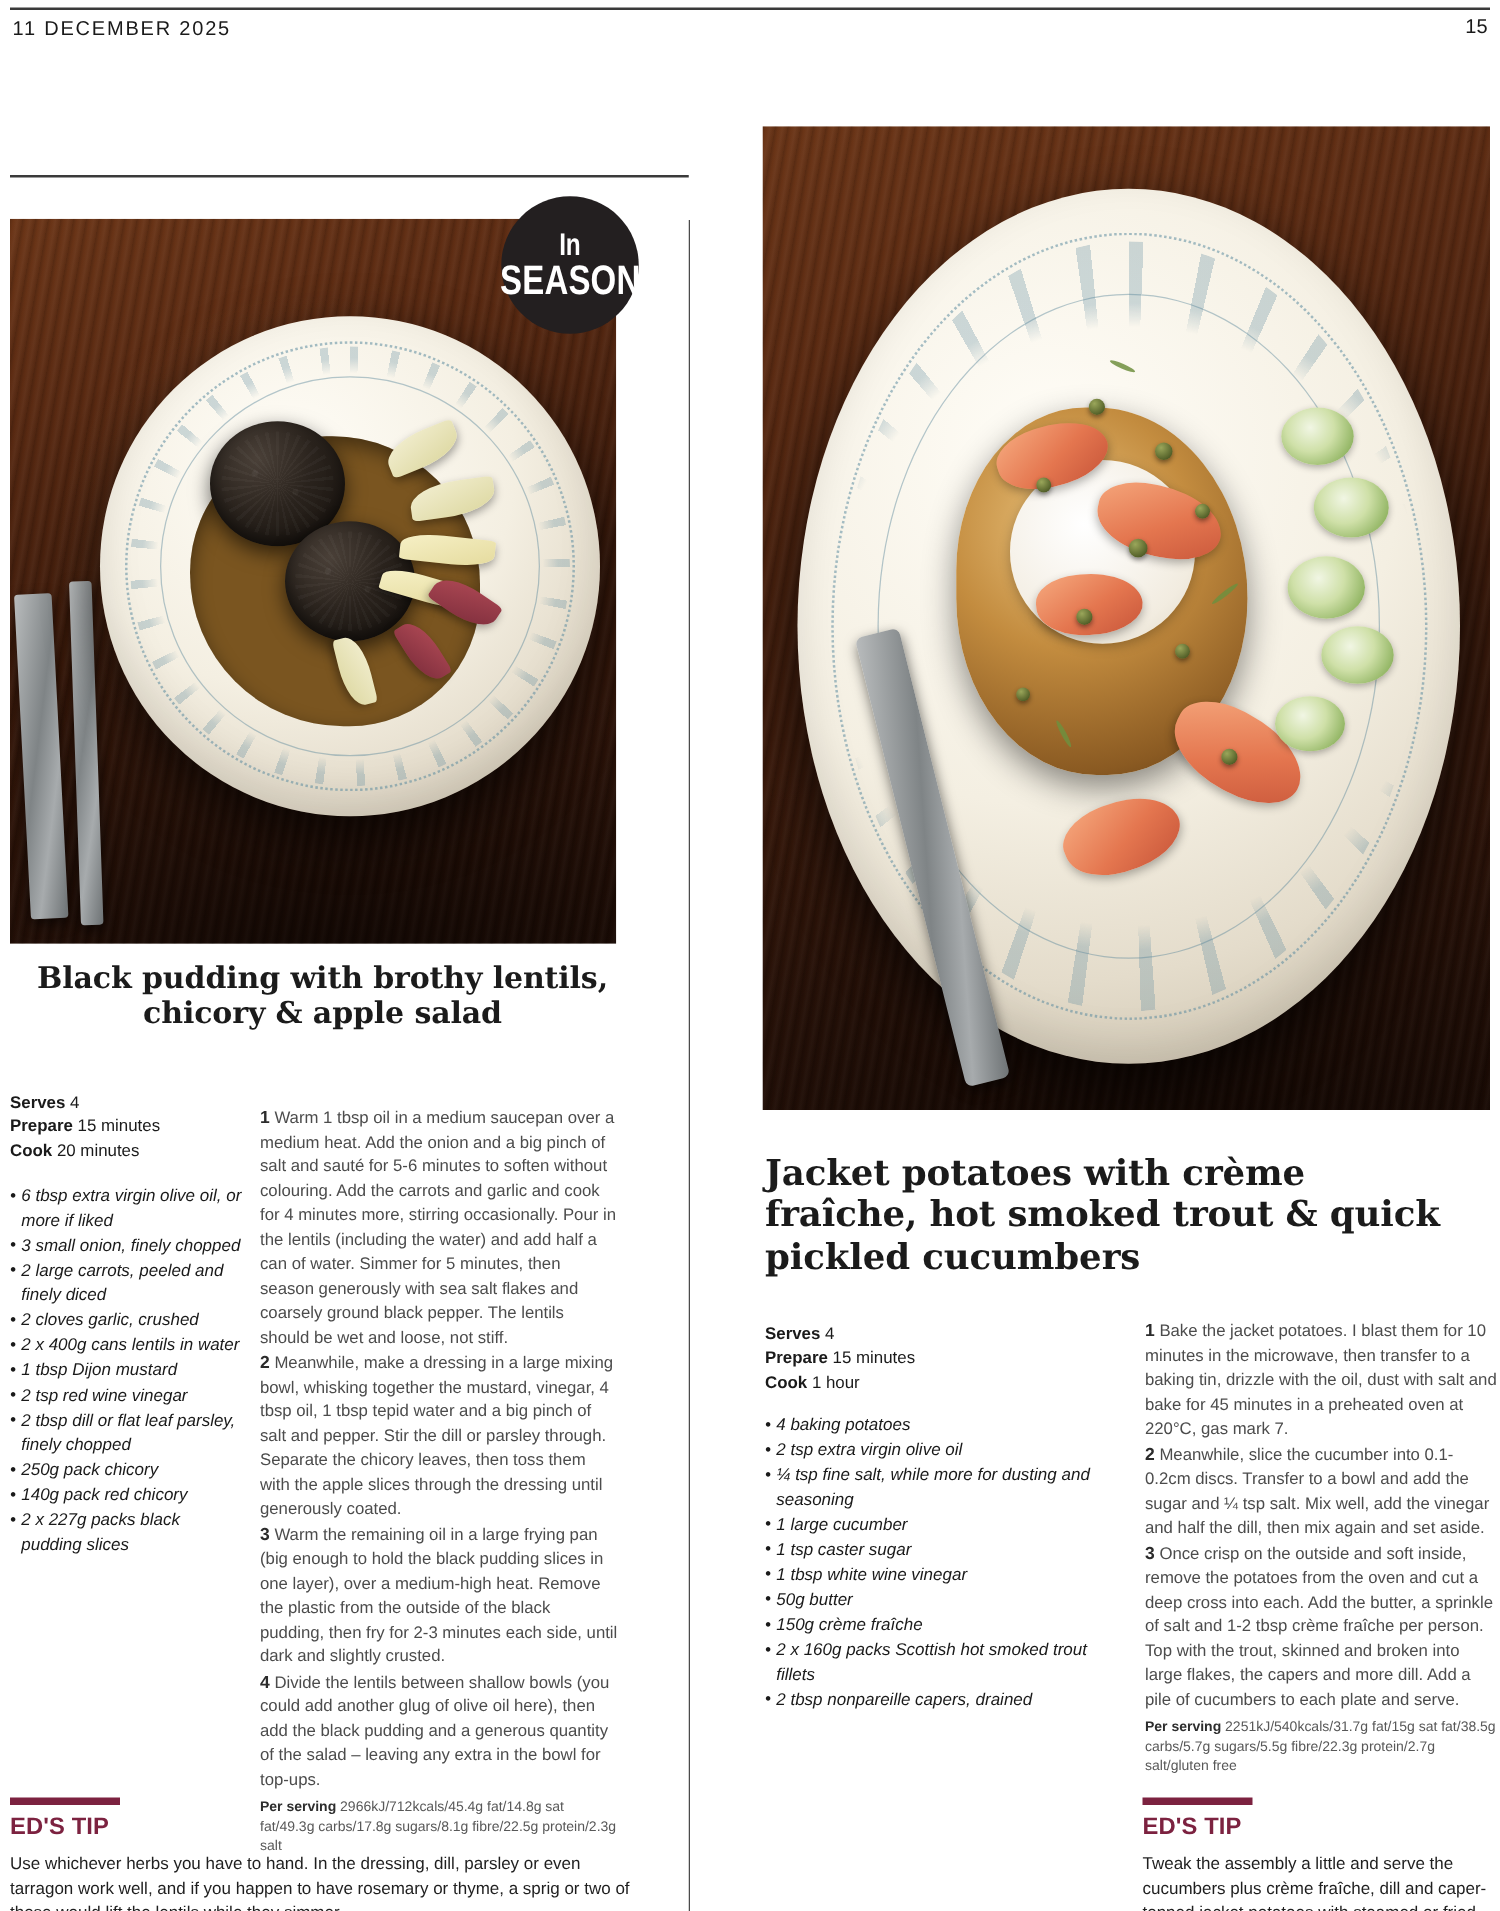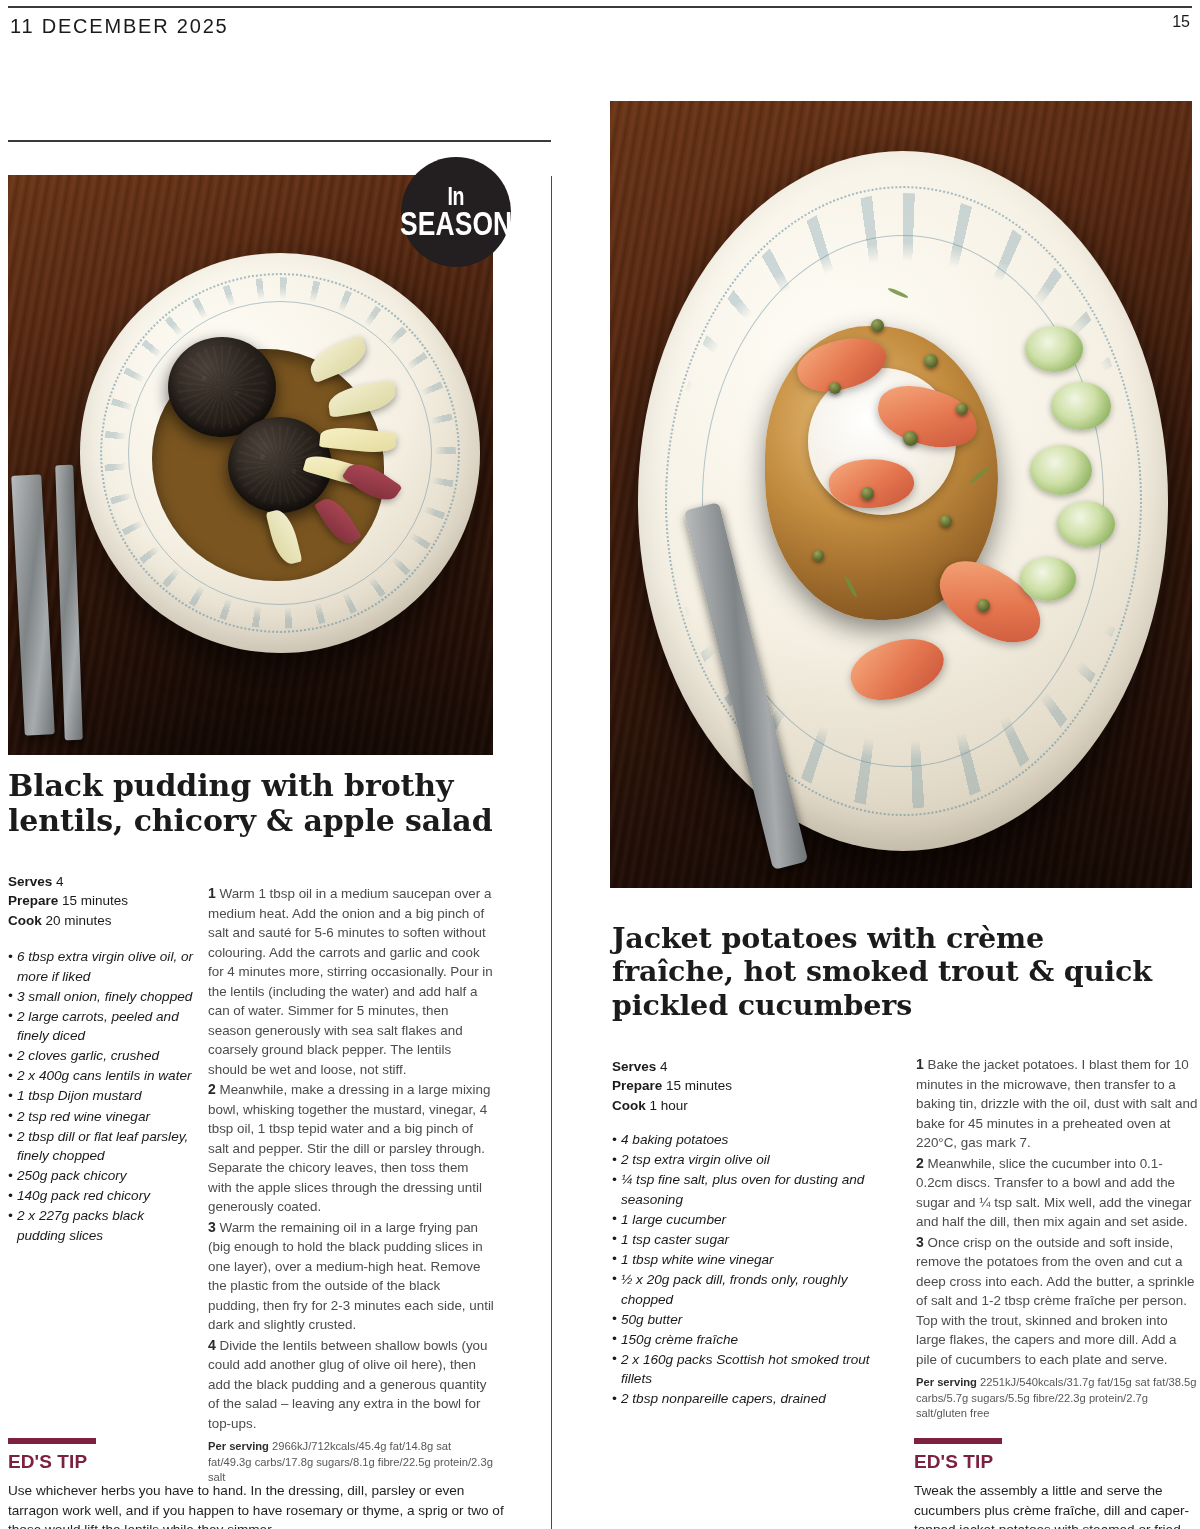--- a/index.html
+++ b/index.html
@@ -23,21 +23,21 @@
     height: 30px;
   }
   .page-head .rule-top {
     position: absolute;
     left: 0; right: 0; top: 0;
     border-top: 2px solid #3a3a3a;
   }
   .issue-date {
     position: absolute;
     left: 2px; top: 9px;
-    font-size: 20px;
+    font-size: 16px;
     letter-spacing: 0.09em;
     color: #1a1a1a;
   }
   .folio {
     position: absolute;
     right: 2px; top: 7px;
     font-size: 16px;
     color: #1a1a1a;
   }
 
@@ -263,21 +263,22 @@
     font-family: "DejaVu Serif", "Liberation Serif", serif;
     font-weight: 700;
     color: #1b1b1b;
     line-height: 1.17;
     letter-spacing: -0.004em;
   }
   #recipe1-title {
     left: 8px;
     top: 768px;
     width: 500px;
-    font-size: 30px;
+    font-size: 24px;
+    text-align: center;
   }
   #recipe2-title {
     left: 612px;
     top: 922px;
     width: 560px;
     font-size: 28.5px;
   }
 
   .meta {
     position: absolute;
@@ -480,25 +481,24 @@
        <span>4</span></div>
   <div><b>Prepare</b>
        <span>15 minutes</span></div>
   <div><b>Cook</b>
        <span>1 hour</span></div>
 </div>
 
 <ul class="ing-list" id="recipe2-ingredients" style="left:612px; top:1130px; width:290px;">
     <li>4 baking potatoes</li>
     <li>2 tsp extra virgin olive oil</li>
-    <li>¼ tsp fine salt, plus oven for dusting and seasoning</li>
+    <li>¼ tsp fine salt, while more for dusting and seasoning</li>
     <li>1 large cucumber</li>
     <li>1 tsp caster sugar</li>
     <li>1 tbsp white wine vinegar</li>
-    <li>½ x 20g pack dill, fronds only, roughly chopped</li>
     <li>50g butter</li>
     <li>150g crème fraîche</li>
     <li>2 x 160g packs Scottish hot smoked trout fillets</li>
     <li>2 tbsp nonpareille capers, drained</li>
   </ul>
 
 <div class="method" id="recipe2-method" style="left:916px; top:1054px; width:283px;">
     <p><span class="step-no">1</span><span> Bake the jacket potatoes. I blast them for 10 minutes in the microwave, then transfer to a baking tin, drizzle with the oil, dust with salt and bake for 45 minutes in a preheated oven at 220°C, gas mark 7.</span></p>
     <p><span class="step-no">2</span><span> Meanwhile, slice the cucumber into 0.1-0.2cm discs. Transfer to a bowl and add the sugar and ¼ tsp salt. Mix well, add the vinegar and half the dill, then mix again and set aside.</span></p>
     <p><span class="step-no">3</span><span> Once crisp on the outside and soft inside, remove the potatoes from the oven and cut a deep cross into each. Add the butter, a sprinkle of salt and 1-2 tbsp crème fraîche per person. Top with the trout, skinned and broken into large flakes, the capers and more dill. Add a pile of cucumbers to each plate and serve.</span></p>

